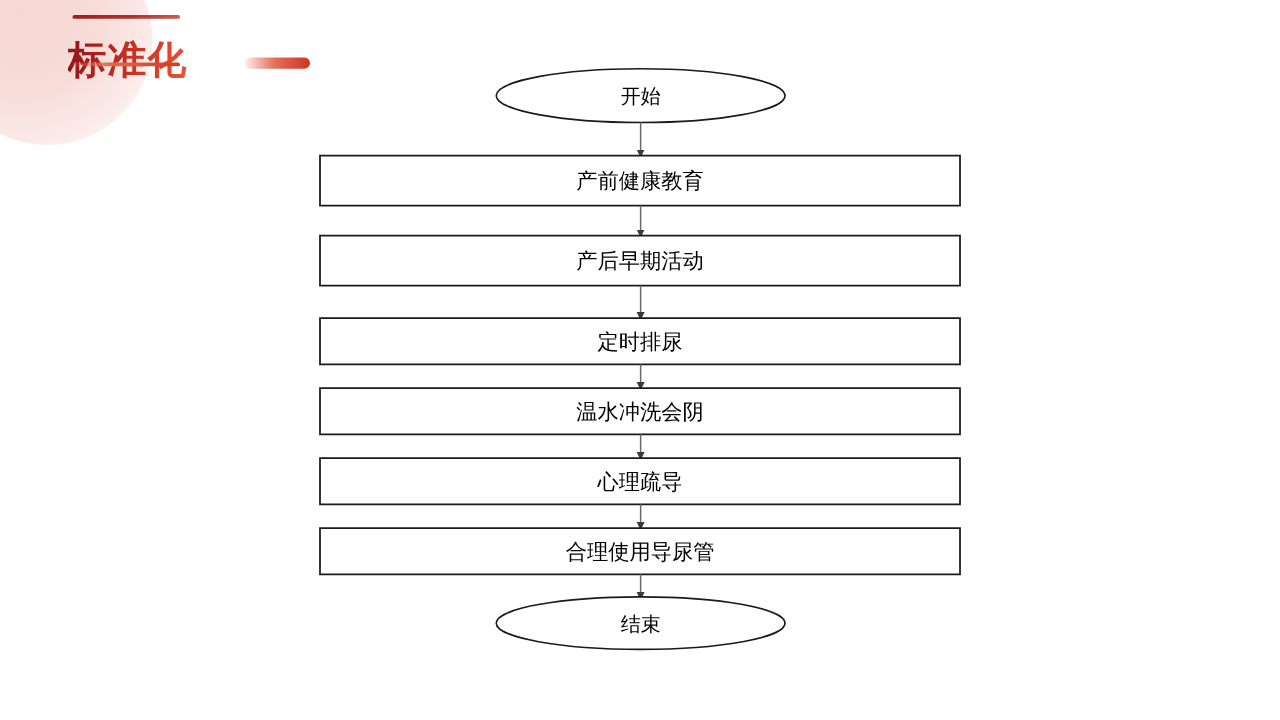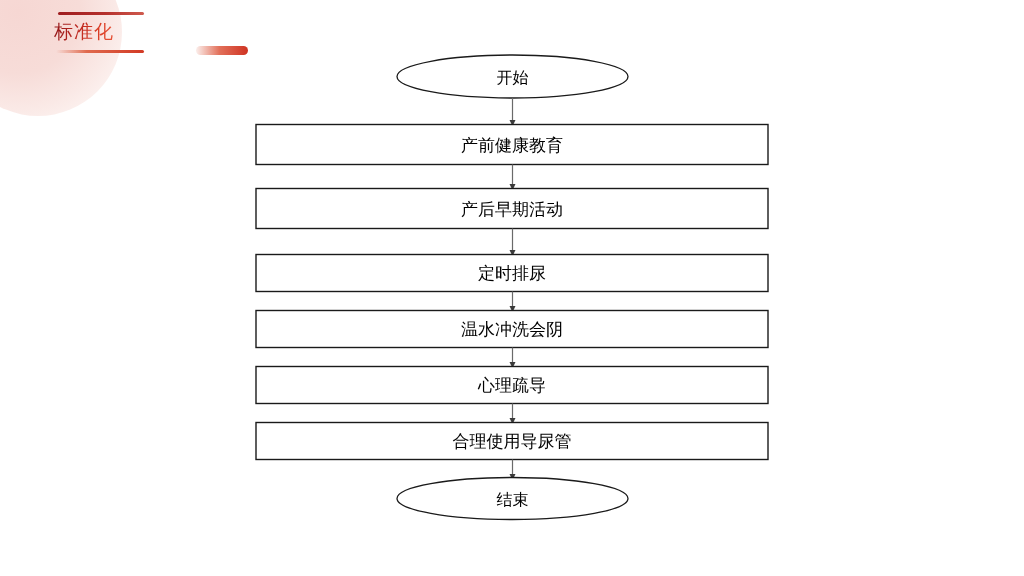--- a/index.html
+++ b/index.html
@@ -45,23 +45,23 @@
     left: 4px;
     top: 4px;
     width: 86px;
     height: 3px;
     background: linear-gradient(90deg, #9e1d20 0%, #b5302c 55%, #cf5a4e 100%);
     border-radius: 2px;
   }
   #title-text {
     position: absolute;
     left: 0px;
-    top: 8px;
-    font-size: 19px;
-    font-weight: 400;
+    top: 24px;
+    font-size: 31px;
+    font-weight: 700;
     letter-spacing: 1px;
     line-height: 32px;
     white-space: nowrap;
     background: linear-gradient(100deg, #8e1418 0%, #b8251f 35%, #d93b24 70%, #e8563a 100%);
     -webkit-background-clip: text;
     background-clip: text;
     color: transparent;
     -webkit-text-fill-color: transparent;
   }
   #title-rule-under {

